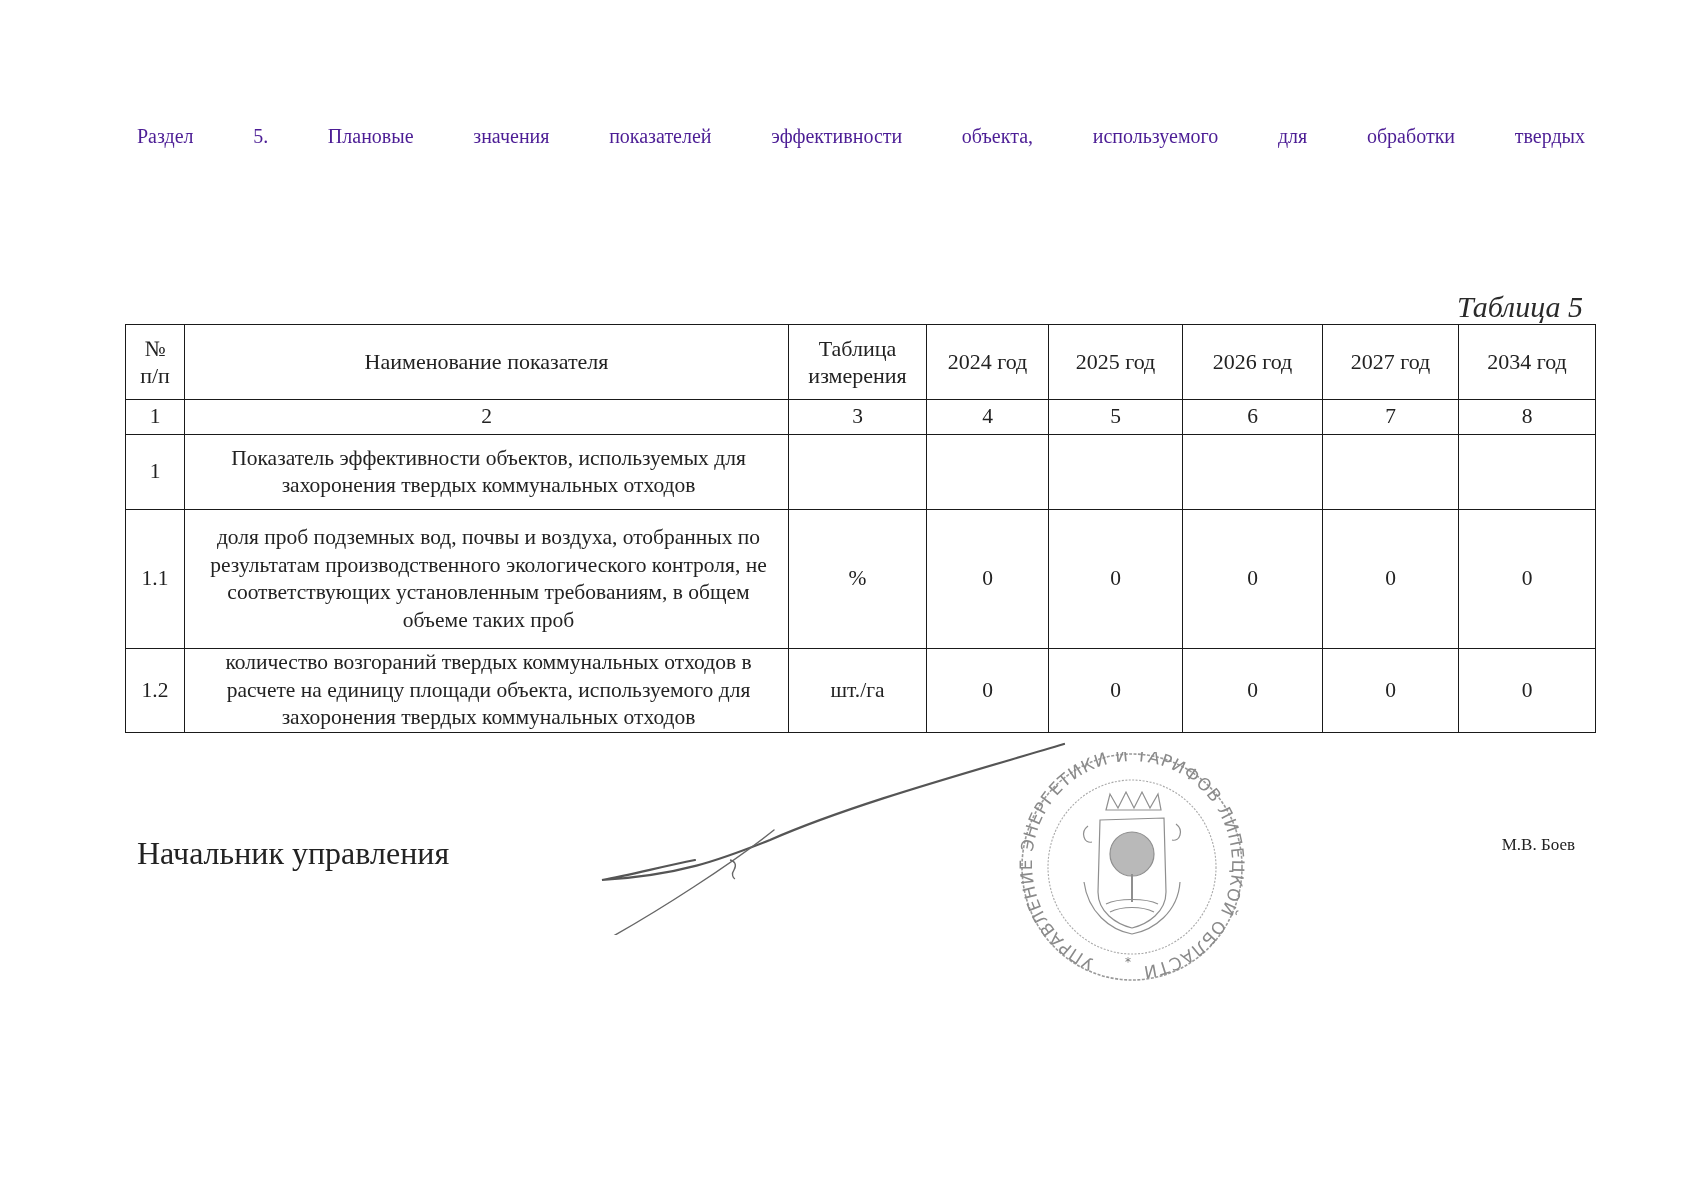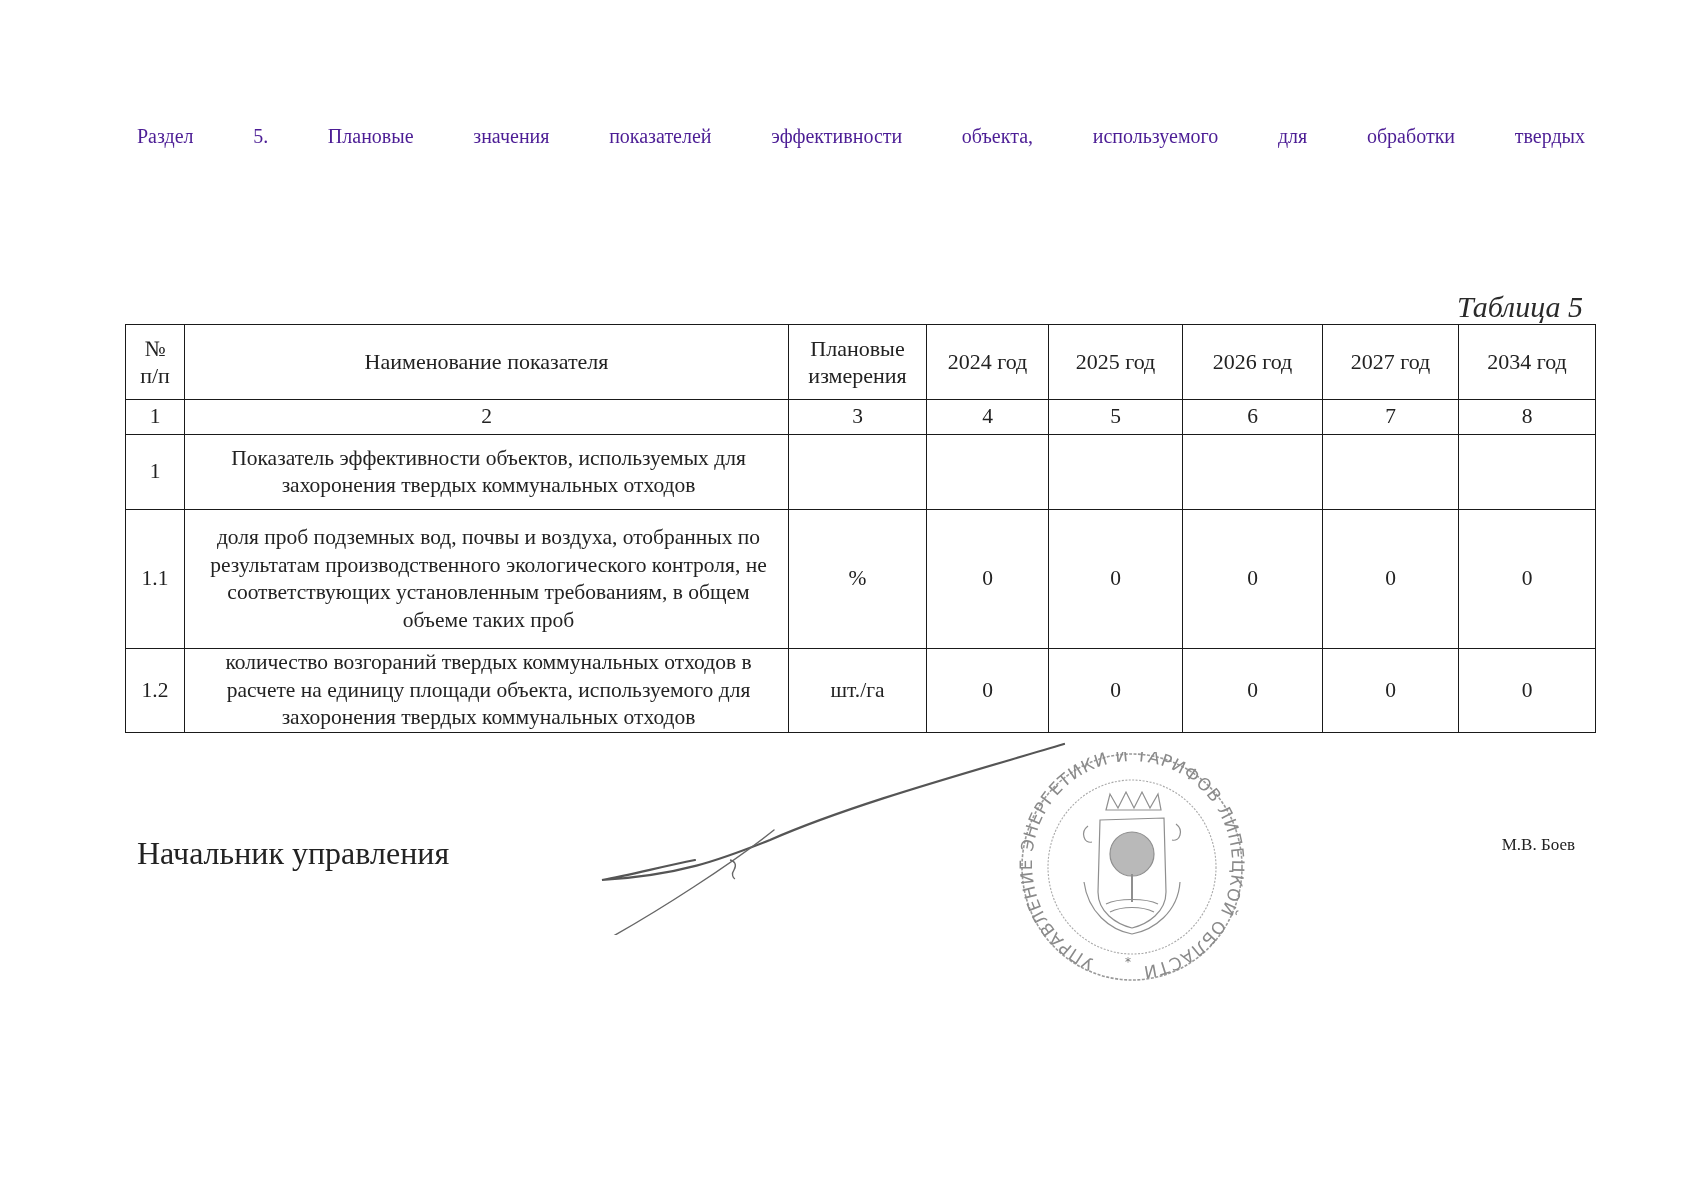--- a/index.html
+++ b/index.html
@@ -63,21 +63,21 @@
     <col style="width:134px">
     <col style="width:140px">
     <col style="width:136px">
     <col style="width:137px">
   </colgroup>
   <tbody>
       <tr class="r-head">
     <th style="line-height:27px;"><span style="display:inline-block;width:40px;">№ п/п</span></th>
     <th>Наименование показателя</th>
     <th class="unit">
-      <span>Плановые</span><br>
+      <span>Таблица</span><br>
       <span>измерения</span>
     </th>
     <th>2024 год</th>
     <th>2025 год</th>
     <th>2026 год</th>
     <th>2027 год</th>
     <th>2034 год</th>
   </tr>
   <tr class="r-num">
     <td>1</td>

